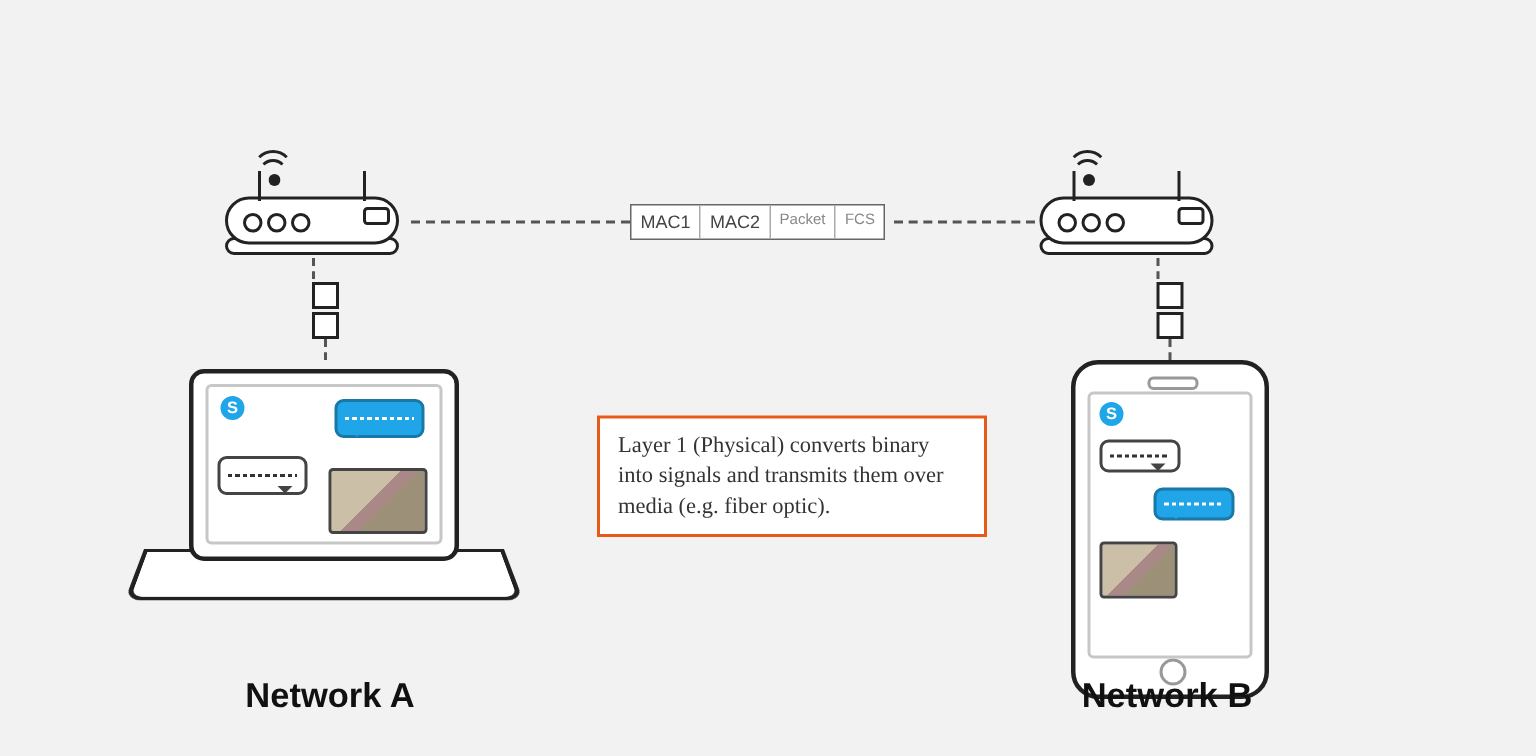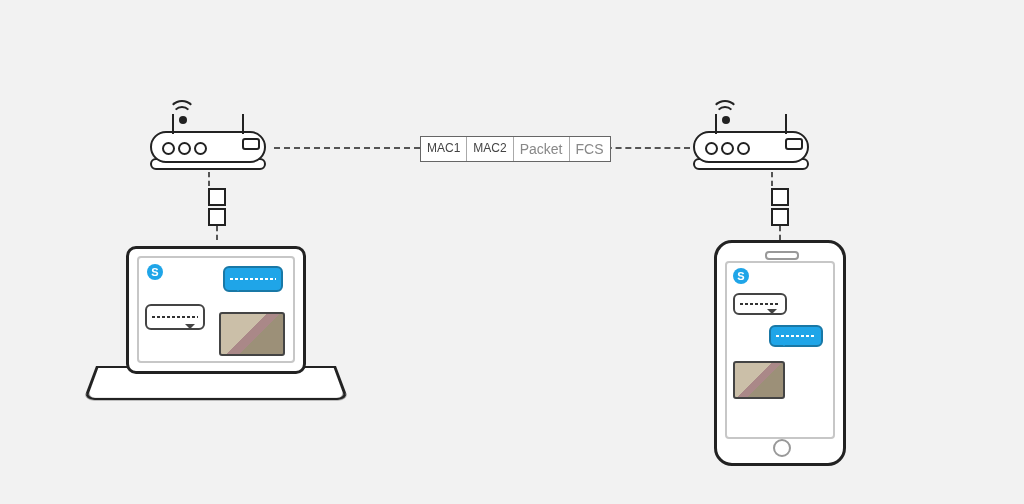--- a/index.html
+++ b/index.html
@@ -32,21 +32,21 @@
   .pic{position:absolute;border:2px solid #444;border-radius:3px;background:linear-gradient(135deg,#cbbfa8 45%,#a88 45% 57%,#9c9078 57%);}
   .phone{width:126px;height:220px;border:3px solid #222;border-radius:18px;background:#fff}
   .pscreen{position:absolute;left:8px;top:18px;right:8px;bottom:24px;border:2px solid #c7c7c7;border-radius:4px;background:#fff}
   .pear{position:absolute;top:8px;left:50%;width:30px;height:5px;margin-left:-15px;border:2px solid #999;border-radius:4px}
   .pbtn{position:absolute;bottom:6px;left:50%;width:14px;height:14px;margin-left:-7px;border:2px solid #999;border-radius:50%}
   .callout{border:2px solid #e85a1a;background:#fff;padding:8px 12px;font-size:15px;line-height:1.35;color:#333}
   .callout .lead{position:absolute;width:0;height:20px;border-left:2px solid #e85a1a;left:50%;top:100%}
   .callout .ring{position:absolute;width:14px;height:14px;border:2px solid #e85a1a;border-radius:50%;left:50%;top:100%;margin-left:-8px;margin-top:18px;background:transparent}
   .packet{display:flex;border:1px solid #666;background:#fff}
   .pcell{padding:5px 6px;font:12px/1 Arial;border-right:1px solid #aaa;color:#444;white-space:nowrap}
-  .pcell.small{font-size:14px;color:#888}
+  .pcell.small{font-size:10px;color:#888}
   .pcell:last-child{border-right:none}
   .dash{height:0;border-top:2px dashed #555}
   .sq{width:14px;height:14px;border:2px solid #222;background:#fff}
   .label{font:700 23px Arial,sans-serif;color:#111;text-align:center}
 </style>
 </head>
 <body>
 
 <div class="stage">
 
@@ -89,20 +89,23 @@
   <div class="abs dash" style="left:596px;top:147px;width:94px"></div>
 
   <div class="abs packet" style="left:420px;top:136px">
     <div class="pcell">MAC1</div>
     <div class="pcell">MAC2</div>
     <div class="pcell small">Packet</div>
     <div class="pcell small">FCS</div>
   </div>
 
 
+  <div class="abs callout" style="left:398px;top:277px;width:232px">
+    <span>Layer 1 (Physical) converts binary into signals and transmits them over media (e.g. fiber optic).</span>
+  </div>
 
   <div class="abs" style="left:208px;top:172px">
     <div class="dash" style="width:0;height:14px;border-top:none;border-left:2px dashed #555"></div>
     <div class="sq" style="margin-top:2px"></div>
     <div class="sq" style="margin-top:2px"></div>
     <div class="dash" style="width:0;height:14px;border-top:none;border-left:2px dashed #555;margin-left:8px"></div>
   </div>
 
   <div class="abs" style="left:771px;top:172px">
     <div class="dash" style="width:0;height:14px;border-top:none;border-left:2px dashed #555"></div>
@@ -135,14 +138,16 @@
       <div class="bub white" style="left:6px;top:30px;width:50px;height:18px">
           <span class="squig"></span>
         </div>
       <div class="bub blue" style="left:42px;top:62px;width:50px;height:18px">
           <span class="squig"></span>
         </div>
       <div class="pic" style="left:6px;top:98px;width:48px;height:34px"></div>
     </div>
   </div>
 
+  <div class="abs label" style="left:120px;top:450px;width:200px">Network A</div>
+  <div class="abs label" style="left:678px;top:450px;width:200px">Network B</div>
 
 </div>
 
 </body></html>

